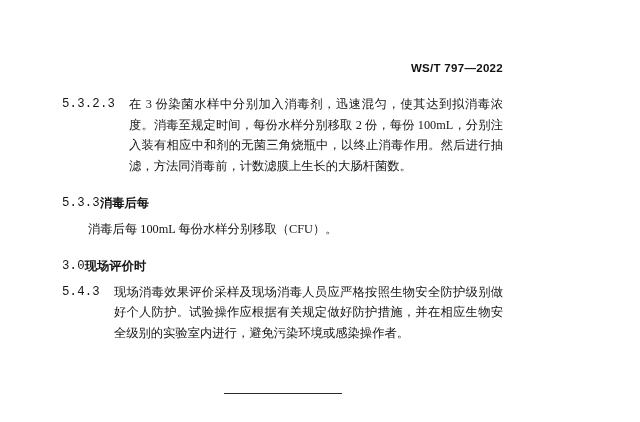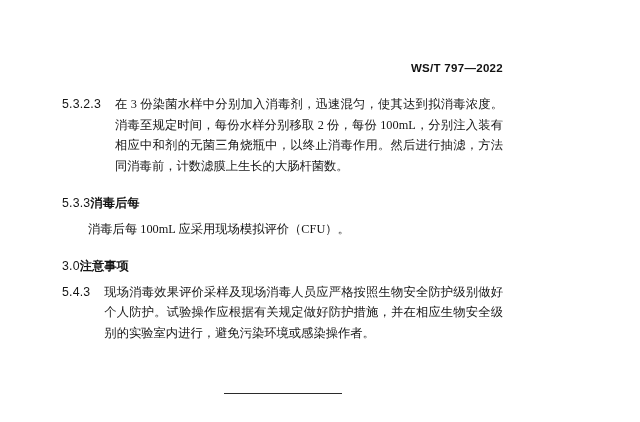--- a/index.html
+++ b/index.html
@@ -37,21 +37,21 @@
     display: flex;
     align-items: flex-start;
     font-size: 12.3px;
     line-height: 20.5px;
     color: #161616;
     margin-bottom: 4px;
   }
   .para .num {
     flex: 0 0 auto;
     white-space: nowrap;
-    font-family: Liberation Sans, sans-serif;
+    font-family: Liberation Mono, monospace;
     letter-spacing: 0.2px;
   }
   .para .txt {
     flex: 1 1 auto;
     text-align: justify;
     text-justify: inter-ideograph;
     font-family: Liberation Serif, serif;
   }
   
   .gap-sm .num { margin-right: 14px; }
@@ -100,27 +100,27 @@
       <span class="txt">在 3 份染菌水样中分别加入消毒剂，迅速混匀，使其达到拟消毒浓度。消毒至规定时间，每份水样分别移取 2 份，每份 100mL，分别注入装有相应中和剂的无菌三角烧瓶中，以终止消毒作用。然后进行抽滤，方法同消毒前，计数滤膜上生长的大肠杆菌数。</span>
     </div>
 
     <div class="spacer-3"></div>
 
     <div class="para gap-md heading">
       <span class="num">5.3.3</span>
       <span class="txt">消毒后每</span>
     </div>
 
-    <div class="plain">消毒后每 100mL 应采用现场模拟评价（CFU）。</div>
+    <div class="plain">消毒后每 100mL 每份水样分别移取（CFU）。</div>
 
     <div class="spacer-3"></div>
 
     <div class="para gap-md heading">
       <span class="num">3.0</span>
-      <span class="txt">注意事项</span>
+      <span class="txt">现场评价时</span>
     </div>
 
 
 
     <div class="para gap-sm">
       <span class="num">5.4.3</span>
       <span class="txt">现场消毒效果评价采样及现场消毒人员应严格按照生物安全防护级别做好个人防护。试验操作应根据有关规定做好防护措施，并在相应生物安全级别的实验室内进行，避免污染环境或感染操作者。</span>
     </div>
 
   </div>

